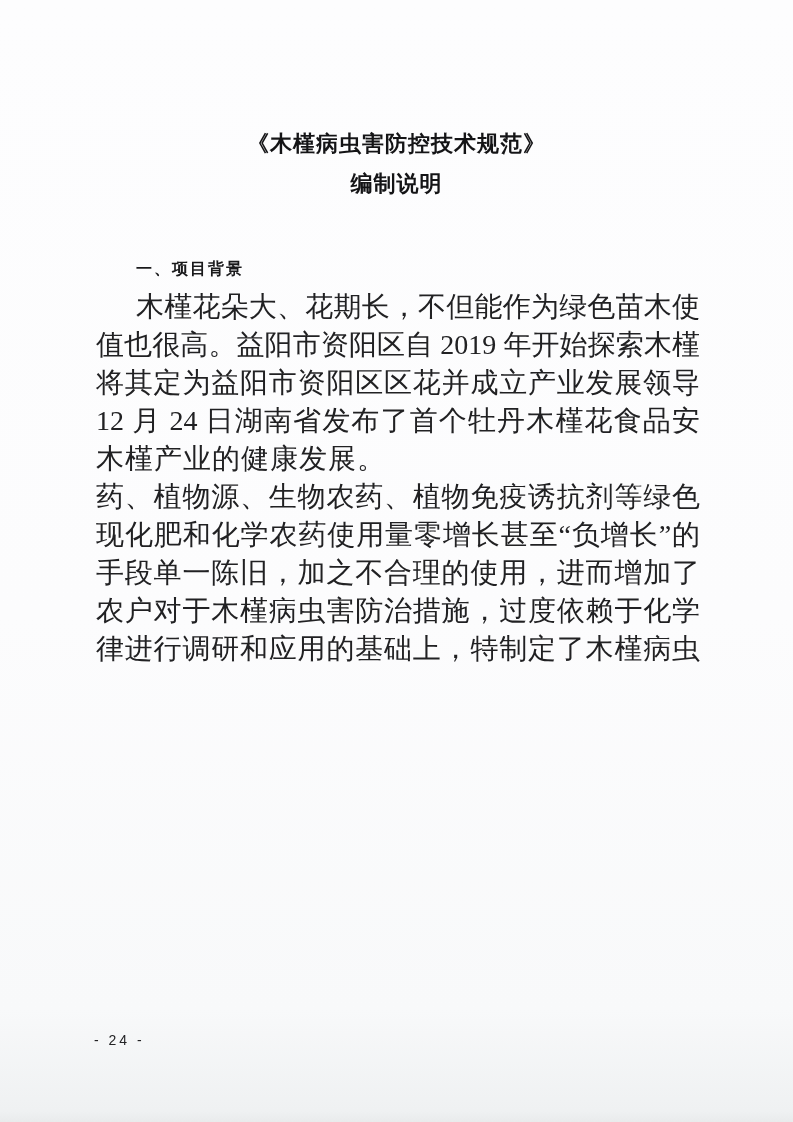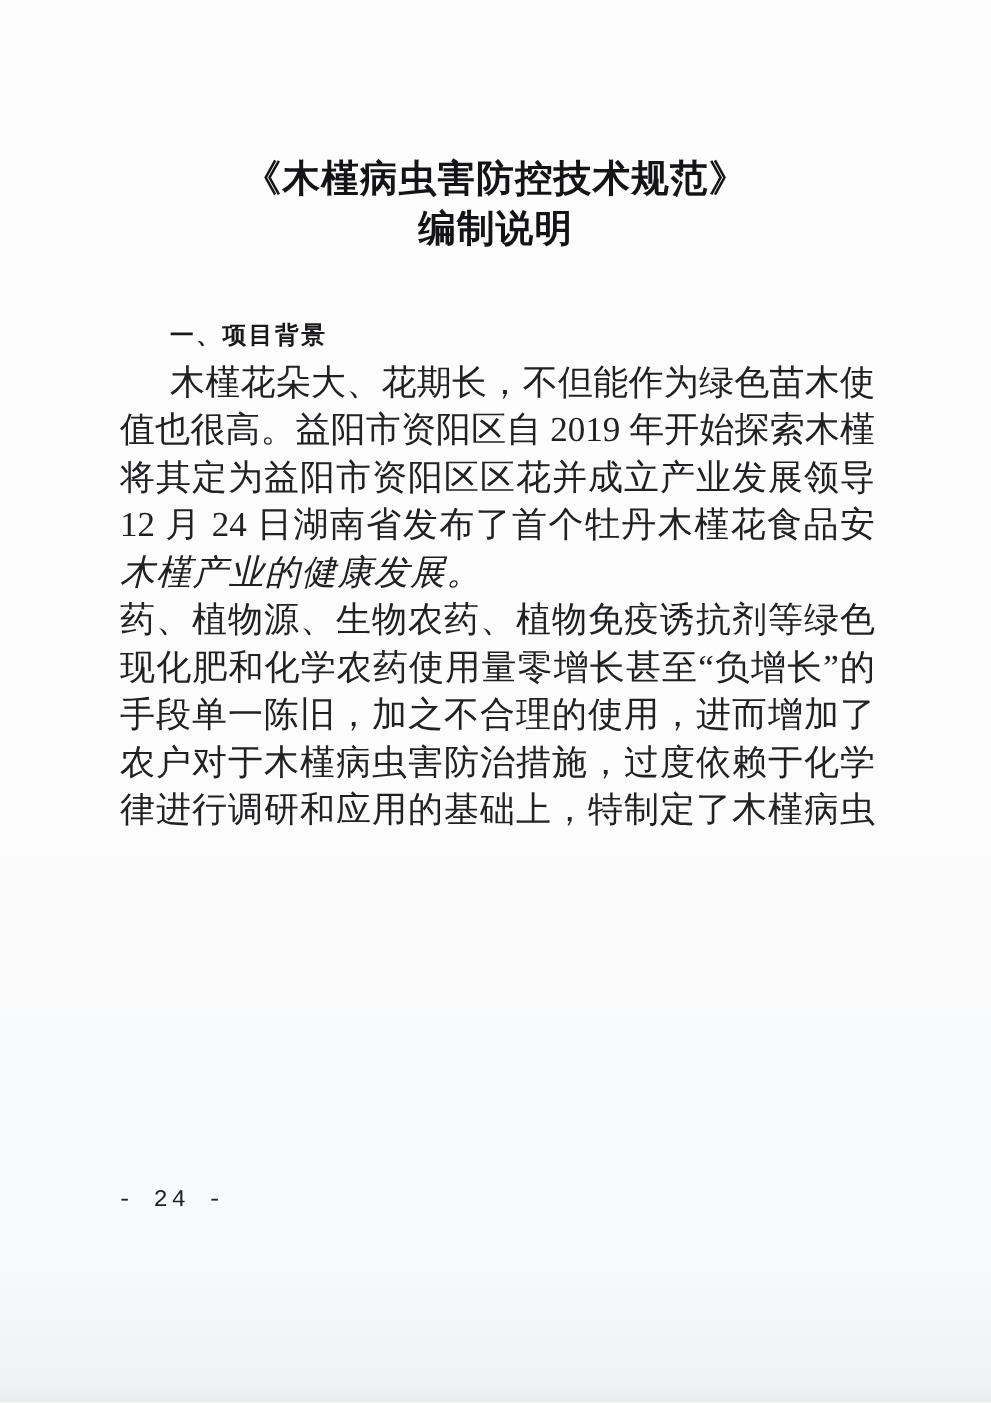--- a/index.html
+++ b/index.html
@@ -19,35 +19,35 @@
     color: #1d1d1f;
   }
   .doc-title {
     position: absolute;
     top: 124px;
     left: 0;
     width: 100%;
     text-align: center;
     font-family: "Liberation Serif", "DejaVu Serif", serif;
     font-weight: 700;
-    font-size: 30px;
+    font-size: 22px;
     line-height: 40px;
     letter-spacing: 1px;
     color: #141416;
   }
   .section-heading {
     position: absolute;
     top: 250px;
     left: 96px;
     width: 604px;
     height: 38px;
     line-height: 38px;
     font-family: "Liberation Sans", "DejaVu Sans", sans-serif;
     font-weight: 700;
-    font-size: 19px;
+    font-size: 16px;
     text-indent: 40px;
     letter-spacing: 2px;
     color: #19191b;
   }
   .doc-body {
     position: absolute;
     top: 288px;
     left: 96px;
     width: 604px;
     font-size: 28px;
@@ -59,31 +59,30 @@
     text-align: justify;
     text-align-last: justify;
     overflow: hidden;
   }
   .ln.indent {
     text-indent: 40px;
   }
   .ln.para-end {
     text-align-last: left;
     letter-spacing: 1px;
-    font-style: italic;
   }
   .page-number {
     position: absolute;
-    top: 944px;
+    top: 1024px;
     left: 94px;
-    font-size: 19px;
+    font-size: 14px;
     line-height: 32px;
     letter-spacing: 3px;
     color: #232325;
-    font-family: Liberation Mono, monospace;
+    font-family: Liberation Sans, sans-serif;
   }
 </style>
 </head>
 <body>
 
 <div class="page">
 
   <div class="doc-title">
     <div>《木槿病虫害防控技术规范》</div>
     <div>编制说明</div>

